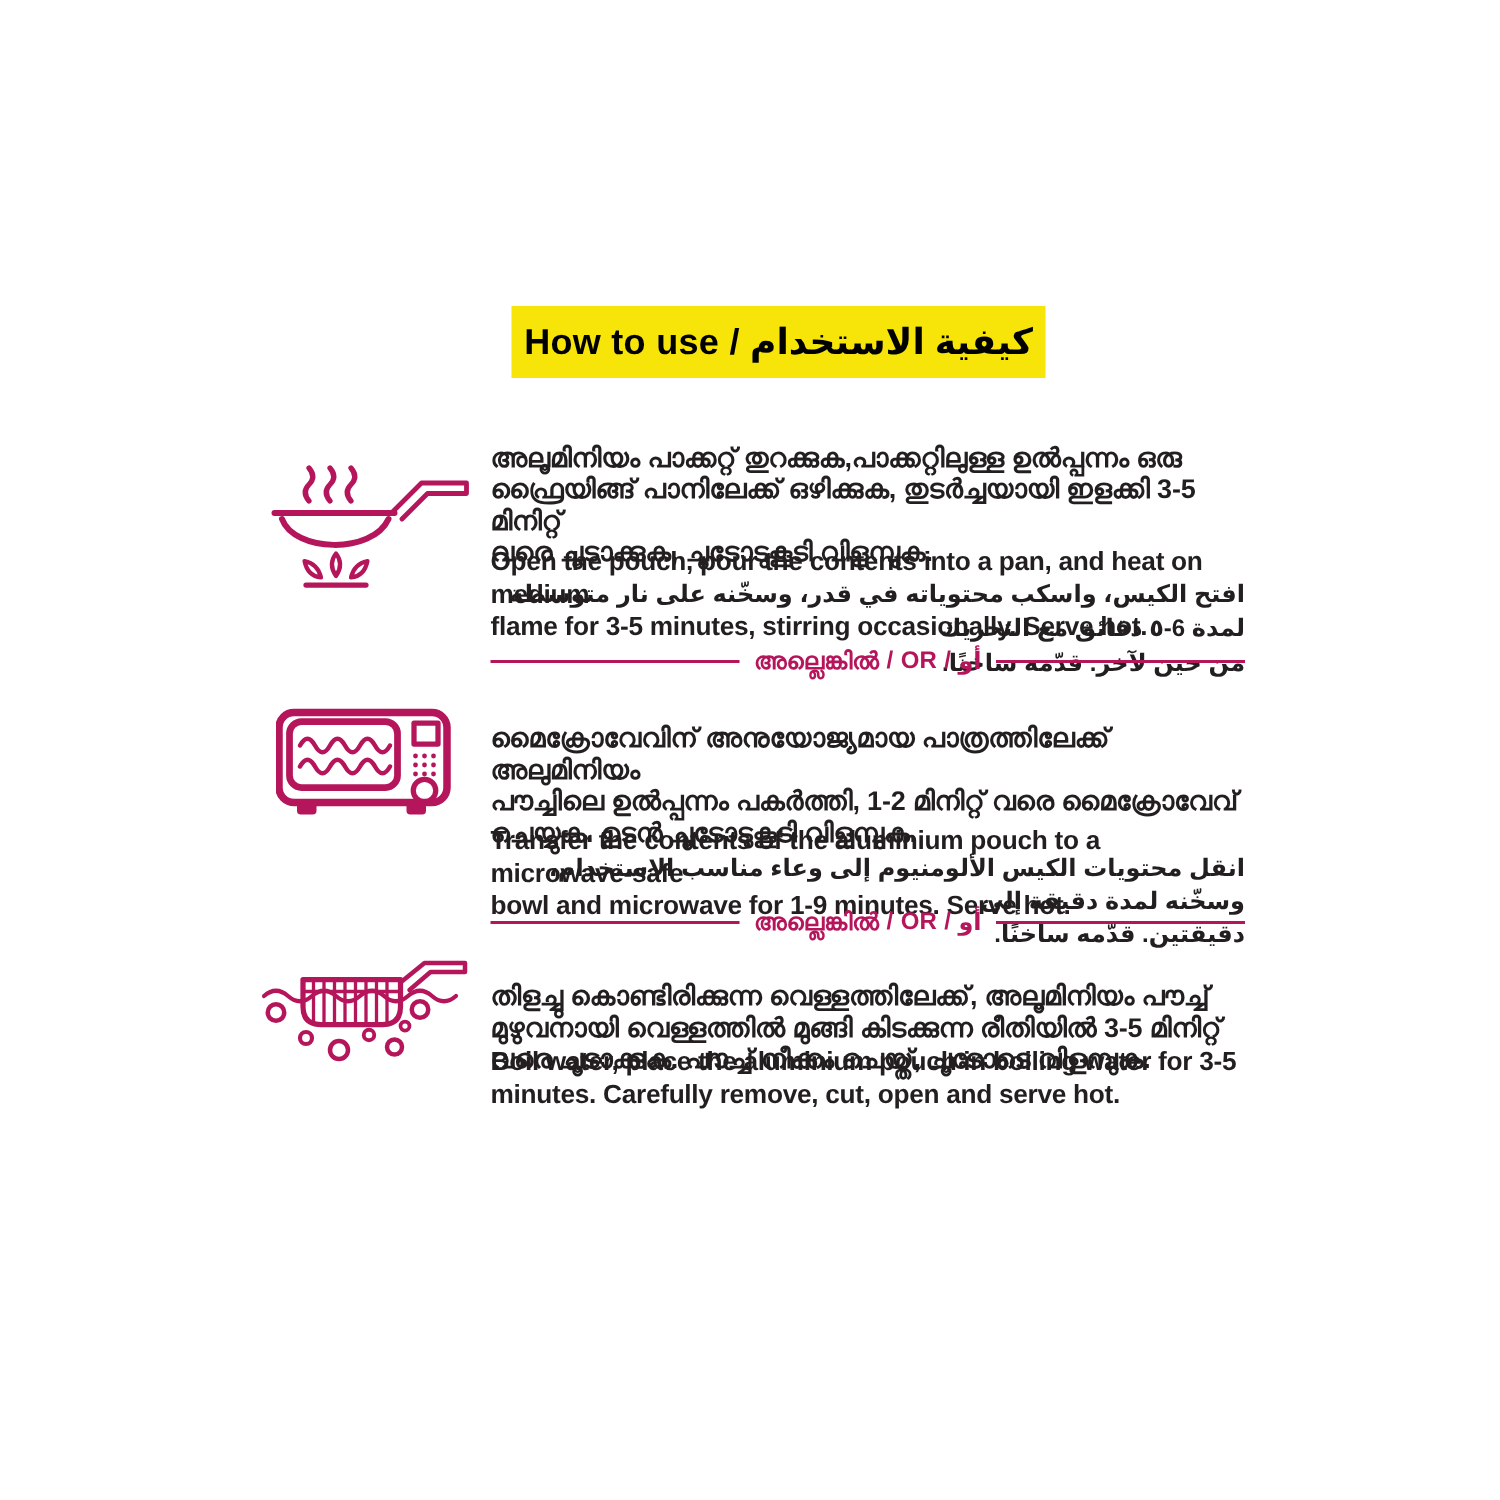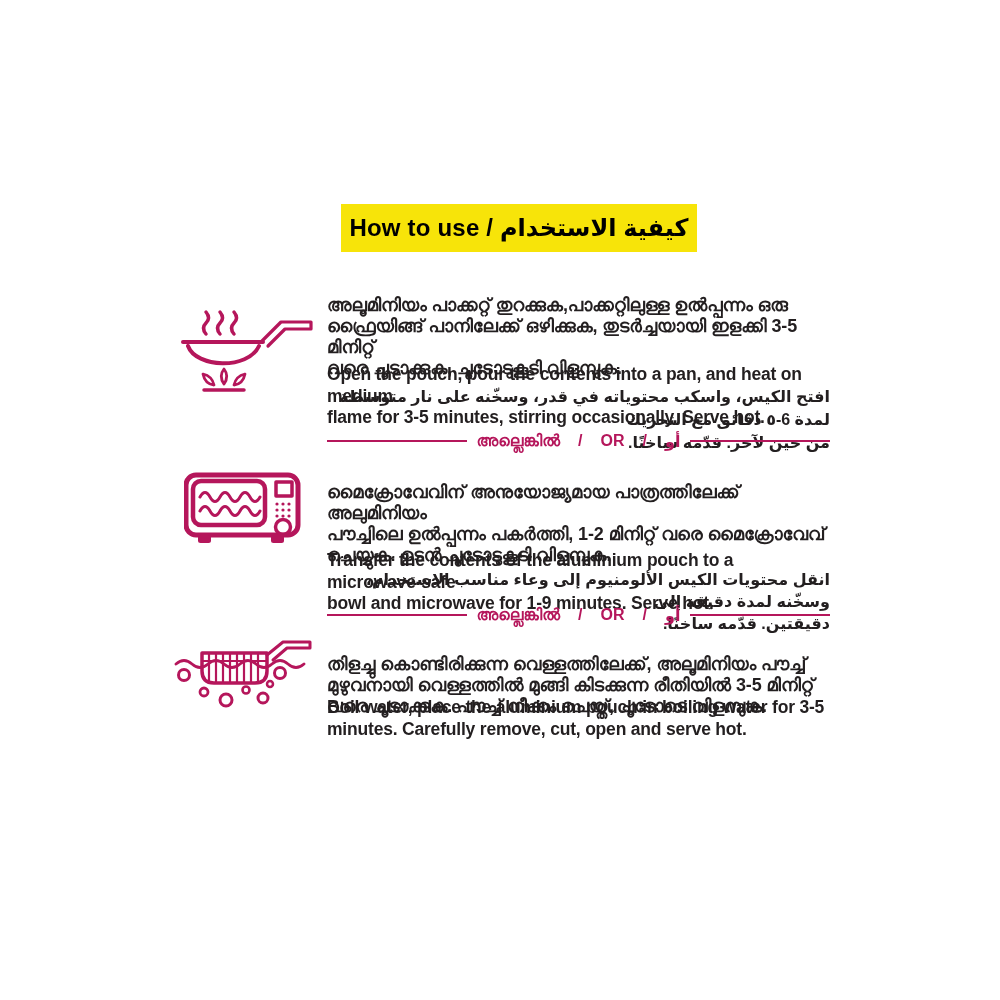--- a/index.html
+++ b/index.html
@@ -33,21 +33,21 @@
   }
   .ml{font-size:18px;line-height:21px;font-weight:600;letter-spacing:-0.1px;margin-top:23px;}
   .en{font-size:17.5px;line-height:21.5px;font-weight:700;letter-spacing:-0.2px;margin-top:24px;}
   .ar{font-size:16px;line-height:23px;font-weight:700;direction:rtl;text-align:right;}
 
   .or-divider{
     position:absolute;left:327px;width:503px;height:20px;
     display:flex;align-items:center;gap:10px;color:var(--accent);
   }
   .or-divider .line{flex:1;height:2px;background:var(--accent);}
-  .or-label{white-space:nowrap;font-size:16px;font-weight:600;display:flex;align-items:center;gap:18px;}
+  .or-label{white-space:nowrap;font-size:16px;font-weight:600;display:flex;align-items:center;gap:5px;}
   .or-label .or-en{font-weight:700;}
   .or-label .sep{font-weight:600;}
 
   .icon{position:absolute;color:var(--accent);}
   .icon svg{display:block;}
   .icon-pan{left:178px;top:306px;}
   .icon-microwave{left:184px;top:470px;}
   .icon-basket{left:170px;top:633px;}
 </style>
 </head>

